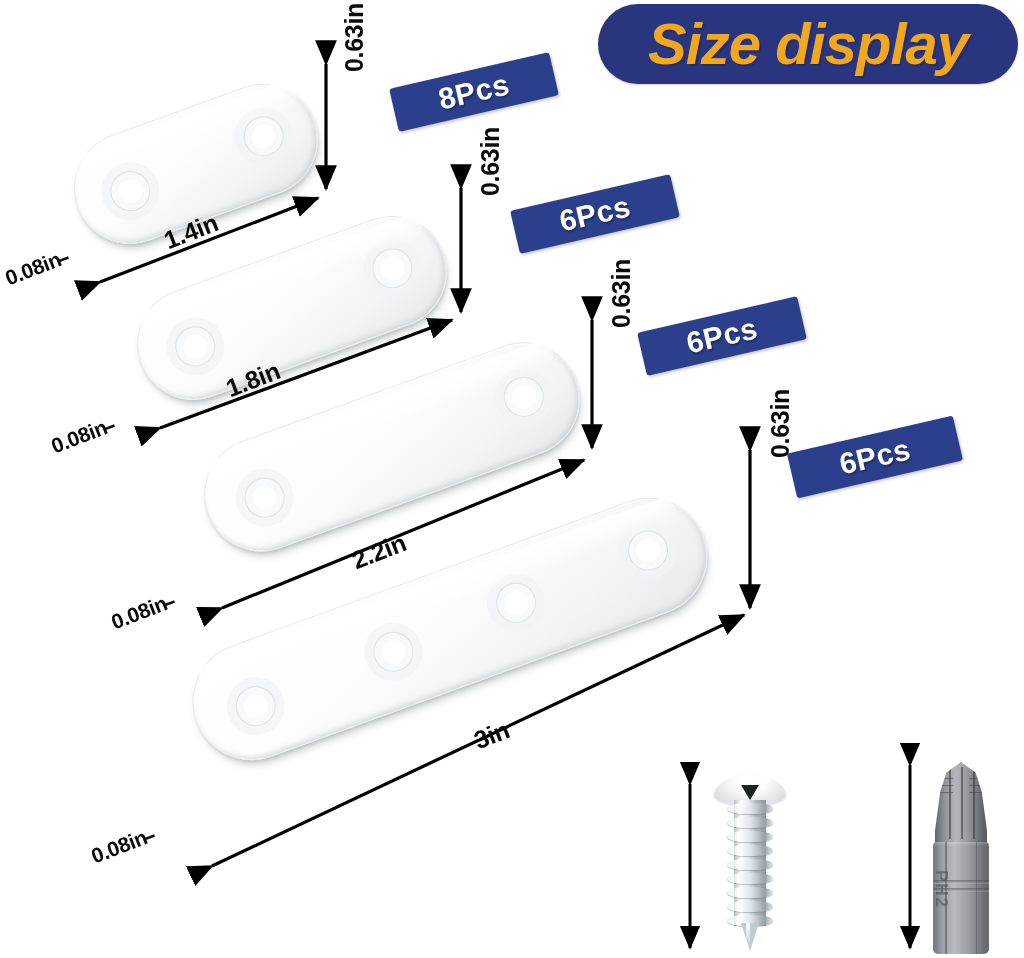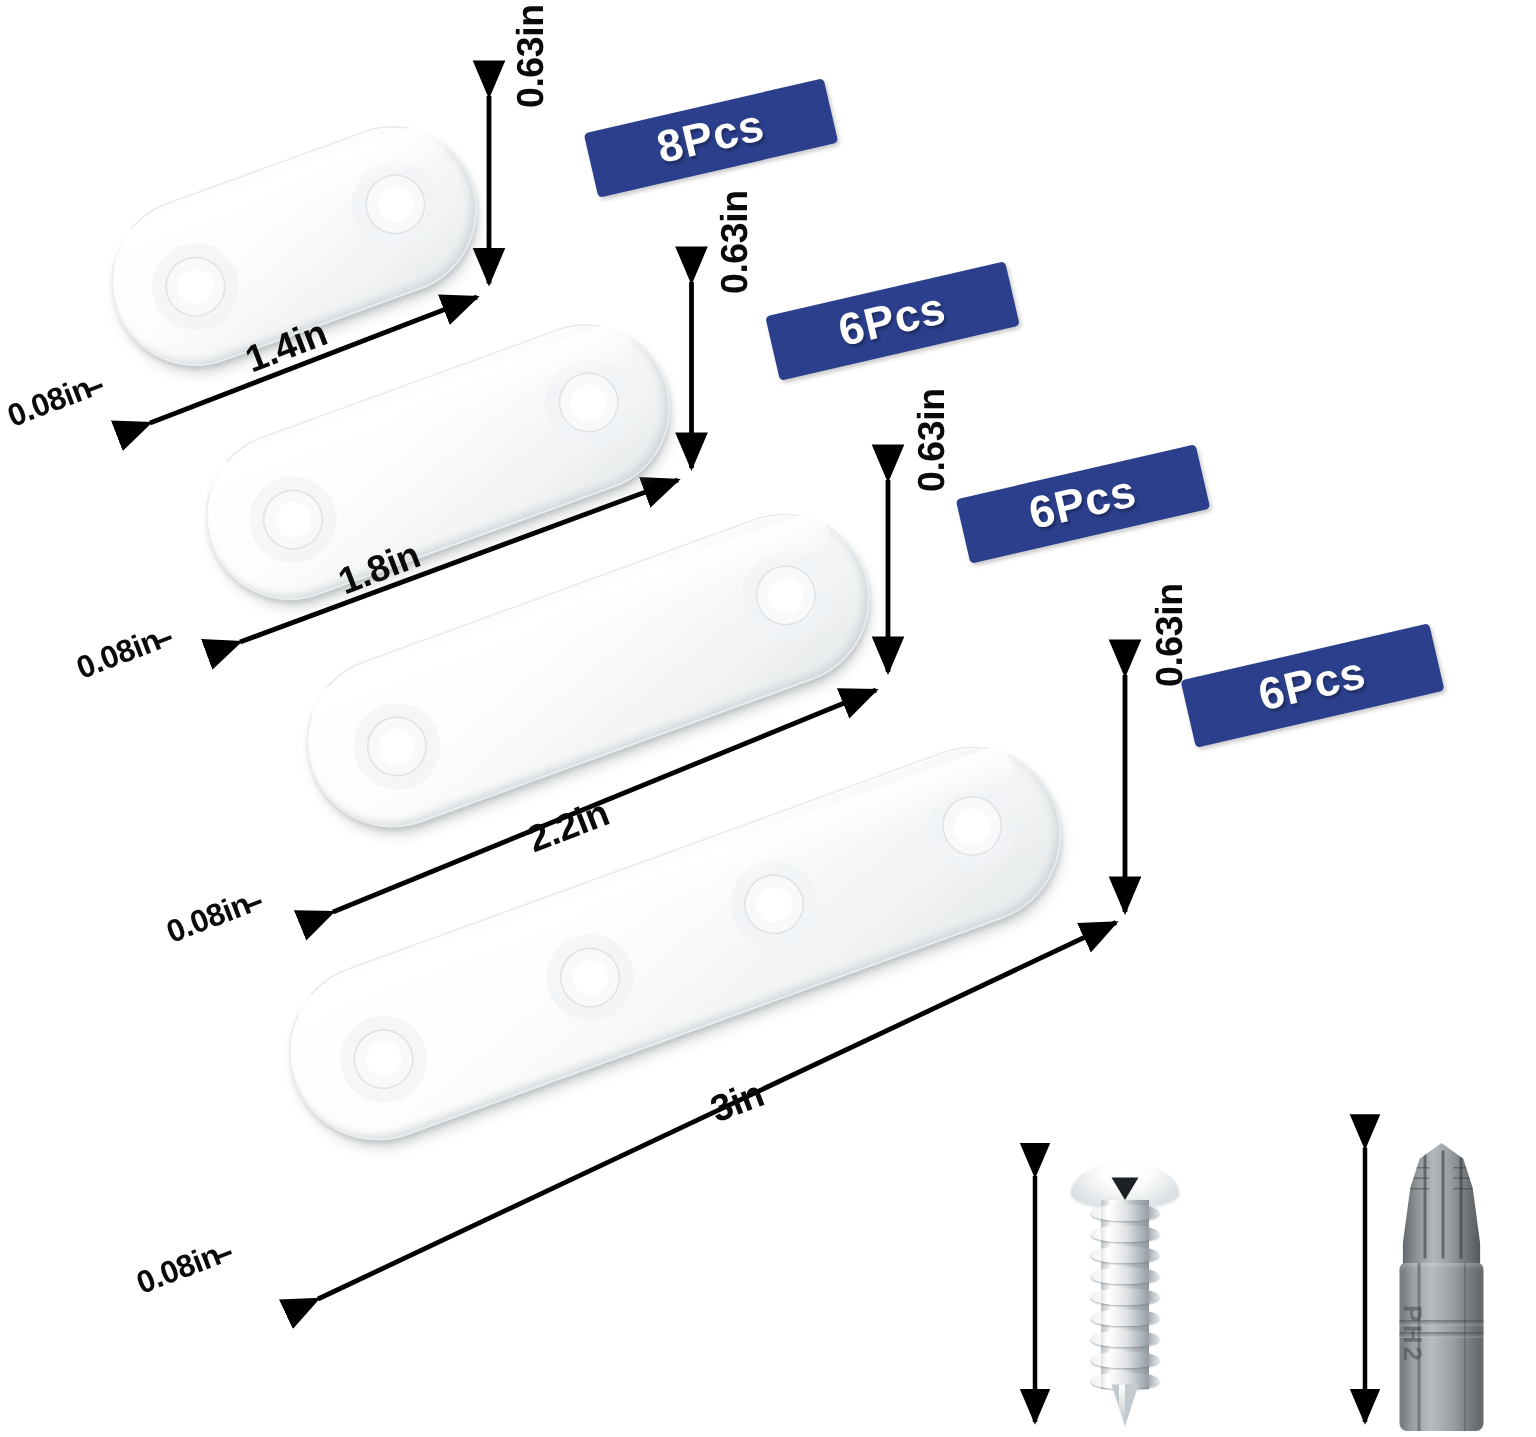--- a/index.html
+++ b/index.html
@@ -153,20 +153,23 @@
   }
   .bit-tip .ridge{
     position:absolute;height:1.5px;background:rgba(52,55,59,.45);
   }
 </style>
 </head>
 <body>
 
 <div class="stage">
 
+  <div class="title-pill">
+    <span class="txt">Size display</span>
+  </div>
 
   <svg class="arrows" viewBox="0 0 1024 958" xmlns="http://www.w3.org/2000/svg">
     <defs>
       <marker id="ah" markerWidth="9" markerHeight="9" refX="7.4" refY="3.4" orient="auto" markerUnits="strokeWidth">
         <path d="M0,0 L8,3.4 L0,6.8 z" fill="#000"></path>
       </marker>
       <marker id="ah2" markerWidth="9" markerHeight="9" refX="7.4" refY="3.4" orient="auto" markerUnits="strokeWidth">
         <path d="M0,0 L8,3.4 L0,6.8 z" fill="#000"></path>
       </marker>
     </defs>

